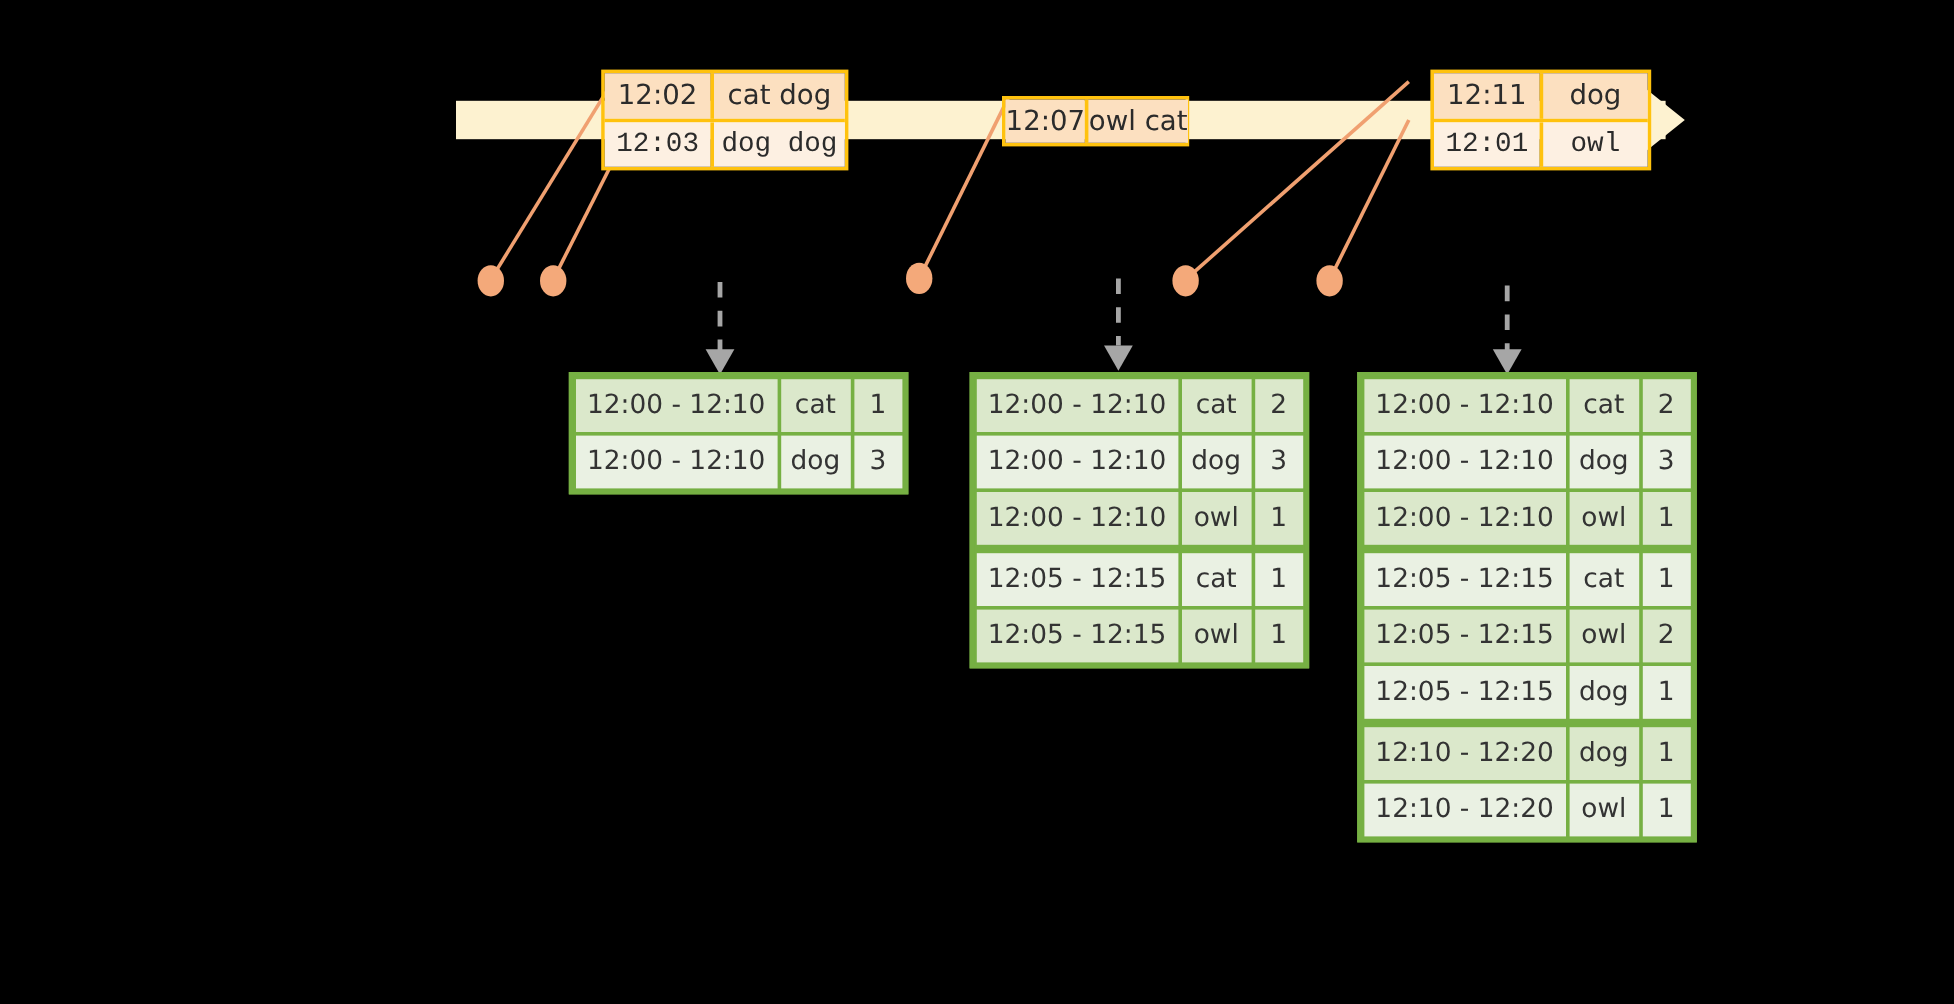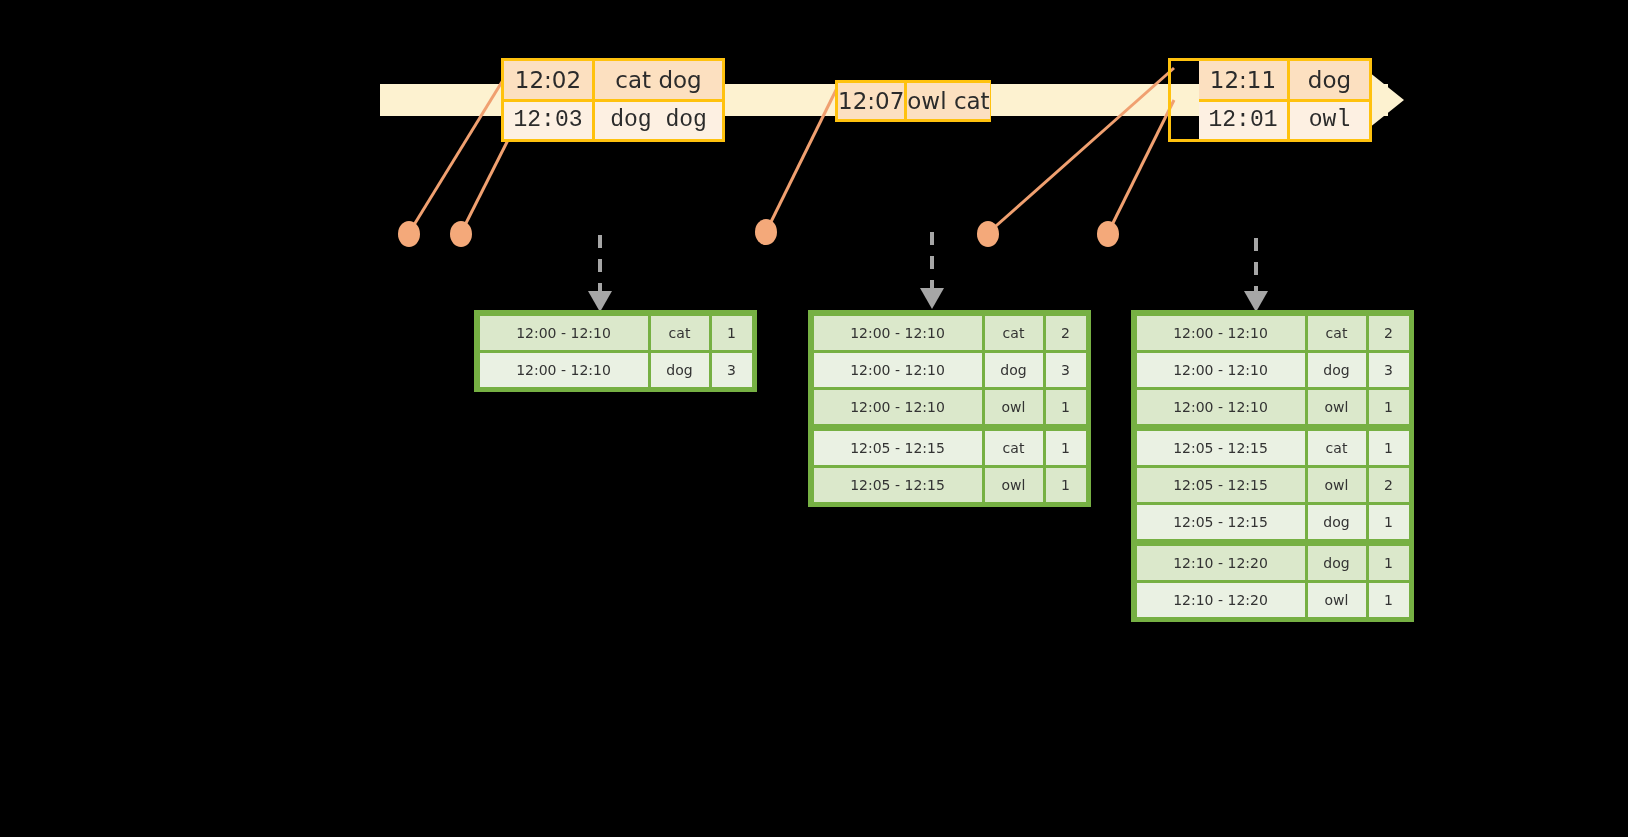--- a/index.html
+++ b/index.html
@@ -21,22 +21,22 @@
   .evt-row.shade .evt-cell{background:#FCE0C0;}
   .evt-row.plain .evt-cell{background:#FDF0E2;font-family:Liberation Mono, monospace;}
 
   
   .dot{position:absolute;width:22px;height:26px;border-radius:50%;background:#F4A97A;}
   svg.leaders{position:absolute;left:0;top:0;width:1628px;height:837px;pointer-events:none;}
 
   
   .res-table{position:absolute;border:4px solid #76B043;box-sizing:border-box;background:#76B043;}
   .res-row{display:flex;}
-  .res-cell{font-size:14px;color:#333;display:flex;align-items:center;justify-content:center;
-            box-sizing:border-box;white-space:nowrap;height:34px;margin:1.5px;}
+  .res-cell{font-size:22px;color:#333;display:flex;align-items:center;justify-content:center;
+            box-sizing:border-box;white-space:nowrap;height:44px;margin:1.5px;}
   .res-cell.win{width:168px;}
   .res-cell.key{width:58px;}
   .res-cell.cnt{width:40px;}
   .res-row.a .res-cell{background:#DBE8CB;}
   .res-row.b .res-cell{background:#EAF1E3;}
   .grp-gap{height:4px;background:#76B043;}
 </style>
 </head>
 <body>
 
@@ -55,39 +55,39 @@
     <g stroke="#A6A6A6" stroke-width="4" fill="none" stroke-dasharray="13 11">
       <line x1="600" y1="235" x2="600" y2="292"></line>
       <line x1="932" y1="232" x2="932" y2="288"></line>
       <line x1="1256" y1="238" x2="1256" y2="292"></line>
     </g>
     <polygon points="588,291 612,291 600,312" fill="#A6A6A6"></polygon>
     <polygon points="920,288 944,288 932,309" fill="#A6A6A6"></polygon>
     <polygon points="1244,291 1268,291 1256,312" fill="#A6A6A6"></polygon>
   </svg>
 
-  <div class="evt-box" style="left:501px;top:58px;width:224px;height:84px;">
+  <div class="evt-box" style="left:501px;top:58px;width:206px;height:84px;">
     <div class="evt-row shade">
       <div class="evt-cell time">12:02</div>
       <div class="evt-cell words">cat dog</div>
     </div>
     <div class="evt-row plain">
       <div class="evt-cell time">12:03</div>
       <div class="evt-cell words">dog dog</div>
     </div>
   </div>
 
   <div class="evt-box" style="left:835px;top:80px;width:156px;height:42px;">
     <div class="evt-row shade">
       <div class="evt-cell time">12:07</div>
       <div class="evt-cell words">owl cat</div>
     </div>
   </div>
 
-  <div class="evt-box" style="left:1168px;top:58px;width:204px;height:84px;padding-left:28px;">
+  <div class="evt-box" style="left:1192px;top:58px;width:184px;height:84px;">
     <div class="evt-row shade">
       <div class="evt-cell time">12:11</div>
       <div class="evt-cell words">dog</div>
     </div>
     <div class="evt-row plain">
       <div class="evt-cell time">12:01</div>
       <div class="evt-cell words">owl</div>
     </div>
   </div>
 

